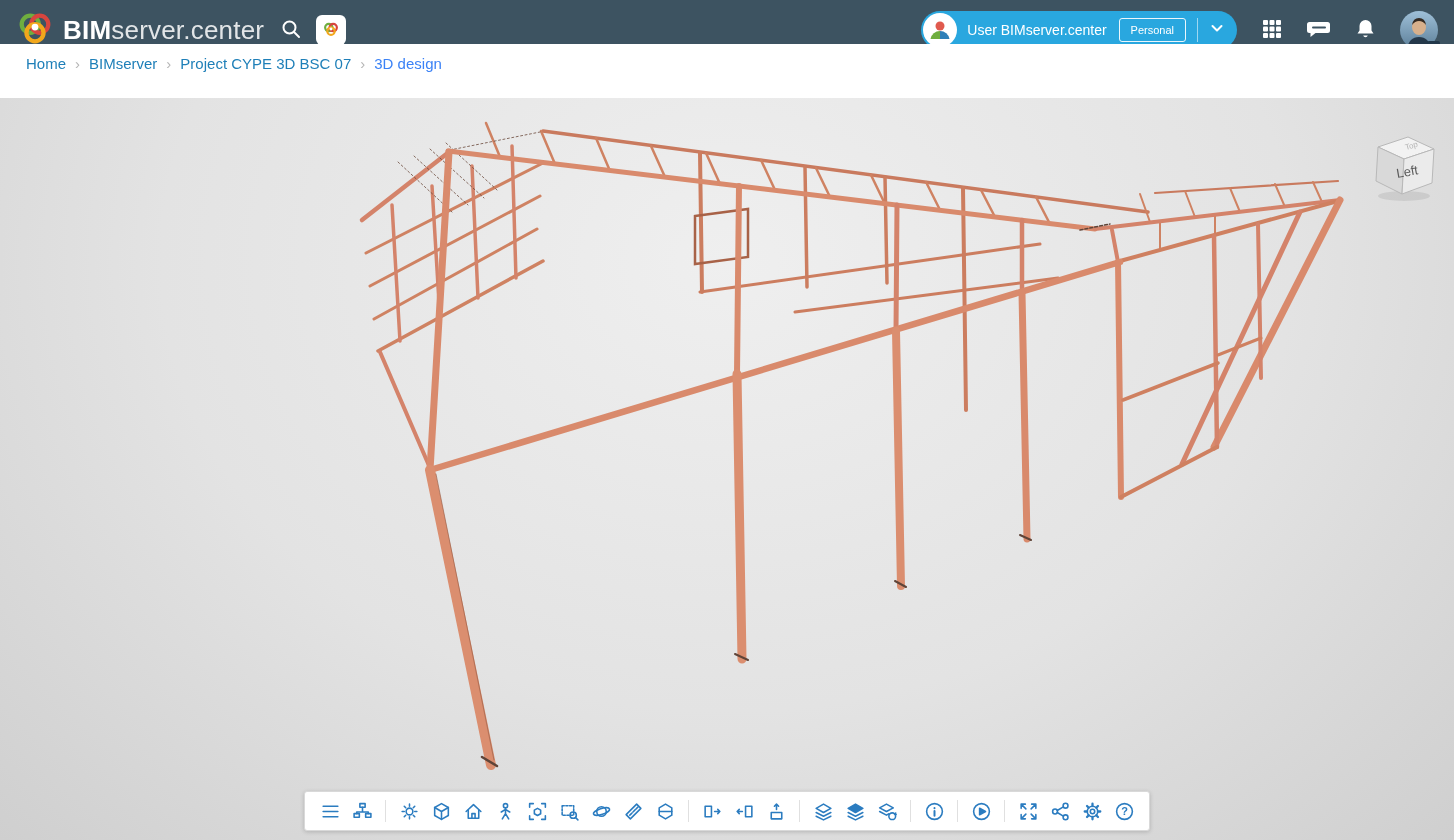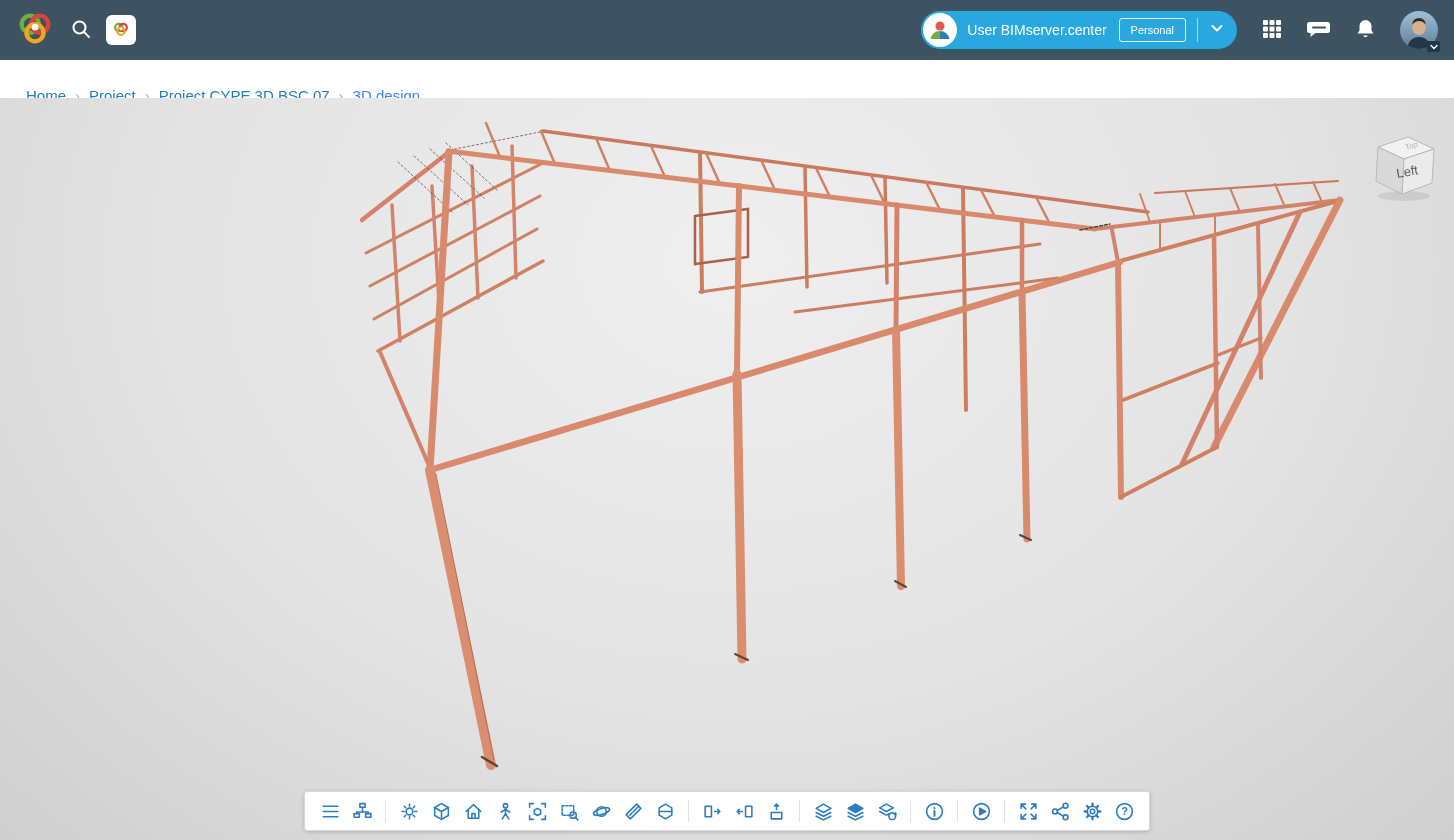--- a/index.html
+++ b/index.html
@@ -27,21 +27,21 @@
   .pill-name { color:#fff; font-size:14px; padding:0 12px 0 10px; white-space:nowrap; }
   .pill-badge { color:#fff; font-size:11px; border:1px solid rgba(255,255,255,.9);
     border-radius:3px; padding:5px 11px; }
   .pill-div { width:1px; height:24px; background:rgba(255,255,255,.55); margin:0 11px; }
   .avatar-wrap { position:relative; width:38px; height:38px; cursor:pointer; }
   .avatar-wrap .chip { position:absolute; right:-2px; bottom:-3px; width:13px;
     height:11px; background:#22384a; border-radius:2px; display:flex;
     align-items:center; justify-content:center; }
 
   
-  .breadcrumb { position:absolute; top:76px; left:0; right:0; height:38px;
+  .breadcrumb { position:absolute; top:44px; left:0; right:0; height:38px;
     background:#fff; display:flex; align-items:center; padding:0 26px;
     font-size:15px; }
   .breadcrumb a { color:#1e7fb8; text-decoration:none; cursor:pointer; }
   .breadcrumb .sep { color:#b5b5b5; padding:0 9px; font-size:15px; }
   .breadcrumb .current { color:#3b82f6; }
 
   
   .viewport { position:absolute; top:98px; left:0; right:0; bottom:0;
     background:radial-gradient(ellipse at 50% 22%, #efefef 0%, #e3e3e3 55%, #cfcfcf 100%);
     cursor:default; }
@@ -67,20 +67,21 @@
   <div class="header">
     <div class="brand">
       <span>
         <svg width="38" height="38" viewBox="0 0 40 40">
           <circle cx="15" cy="16" r="9" fill="none" stroke="#6fae3f" stroke-width="4.5"></circle>
           <circle cx="25" cy="16" r="9" fill="none" stroke="#d8453e" stroke-width="4.5"></circle>
           <circle cx="20" cy="25" r="9" fill="none" stroke="#f2a71b" stroke-width="4.5"></circle>
           <circle cx="20" cy="19" r="3.6" fill="#ffffff"></circle>
         </svg>
       </span>
+      <span class="brand-text"><b>BIM</b><span class="light">server.center</span></span>
     </div>
 
     <button class="hbtn search-btn">
       <span>
         <svg width="22" height="22" viewBox="0 0 22 22" fill="none" stroke="#fff" stroke-width="2" stroke-linecap="round">
           <circle cx="9.5" cy="9.5" r="6"></circle>
             <line x1="14" y1="14" x2="19" y2="19"></line>
         </svg>
       </span>
     </button>
@@ -174,21 +175,21 @@
             </svg>
         </span>
       </div>
 
     </div>
   </div>
 
   <nav class="breadcrumb">
     <a>Home</a>
     <span class="sep">›</span>
-    <a>Project</a>
+    <a>BIMserver</a>
     <span class="sep">›</span>
     <a>Project CYPE 3D BSC 07</a>
     <span class="sep">›</span>
     <span class="current">3D design</span>
   </nav>
 
   <div class="viewport">
 
     <svg class="model" viewBox="0 98 1454 742">
       <g stroke-linecap="round" fill="none">

